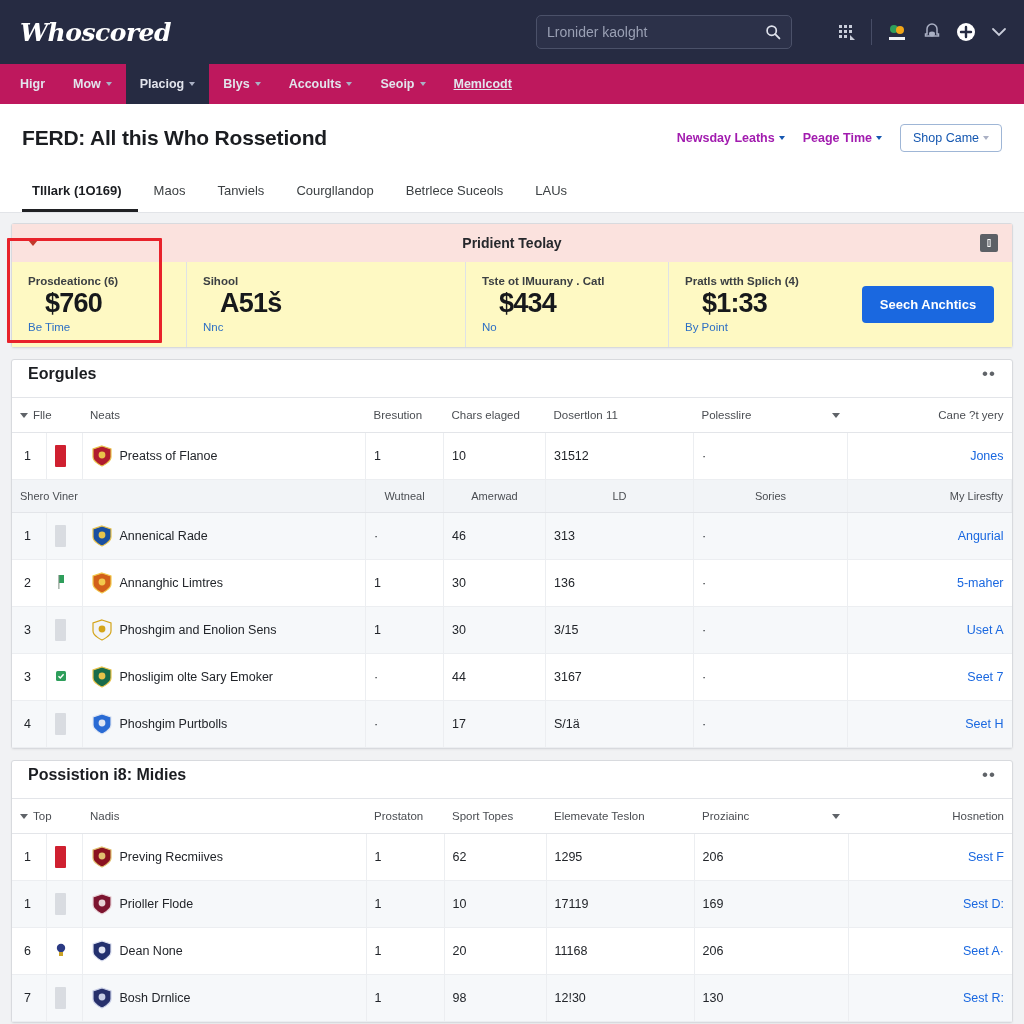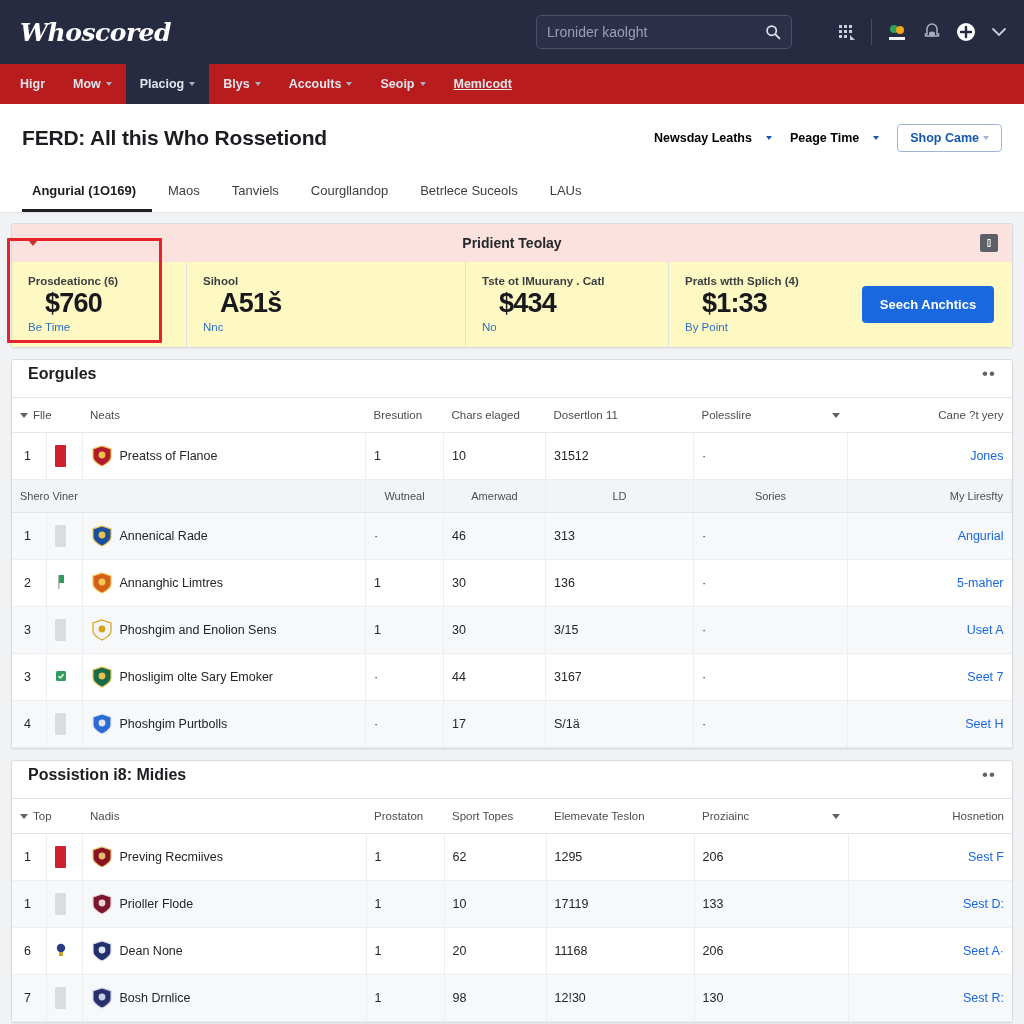--- a/index.html
+++ b/index.html
@@ -38,21 +38,21 @@
   }
   .grid-ic{ width:20px; height:20px; display:block; }
   .vdivider{ width:1px; height:26px; background:#474d66; }
   .people-ic{ width:22px; height:20px; display:block; }
   .bell-ic{ width:20px; height:22px; display:block; }
   .plus-ic{ width:20px; height:20px; display:block; }
   .chev-ic{ width:18px; height:18px; display:block; }
 
   
   .navbar{
-    height:40px; background:#b91c1c; display:flex; align-items:stretch;
+    height:40px; background:#be185d; display:flex; align-items:stretch;
     padding-left:6px; position:relative;
   }
   .navitem{
     display:flex; align-items:center; gap:5px; padding:0 14px;
     color:#e2e4ec; font-size:12.5px; font-weight:bold; cursor:pointer;
     white-space:nowrap;
   }
   .navitem.active{ background:#262b42; }
   .navitem.underlined span.lbl{ text-decoration:underline; }
   .caret{
@@ -67,27 +67,27 @@
     border-bottom:1px solid #e2e4e8;
   }
   .pagetitle{
     font-size:21px; font-weight:bold; color:#1b1d21; letter-spacing:-0.2px;
     font-family:"Liberation Sans", sans-serif;
   }
   .head-actions{
     position:absolute; right:22px; top:20px; display:flex; align-items:center; gap:18px;
   }
   .headlink{
-    color:#000000; font-size:12.5px; font-weight:bold; cursor:pointer;
-    display:flex; align-items:center; gap:14px;
+    color:#a21caf; font-size:12.5px; font-weight:bold; cursor:pointer;
+    display:flex; align-items:center; gap:4px;
   }
   .headlink .caret{ border-top-color:#1557b0; }
   .headbtn{
     border:1px solid #9fb6d6; border-radius:4px; padding:6px 12px;
-    color:#1557b0; font-size:12.5px; font-weight:bold; background:#fff;
+    color:#1557b0; font-size:12.5px; font-weight:normal; background:#fff;
     cursor:pointer; display:flex; align-items:center; gap:4px;
   }
   .tabs{ display:flex; align-items:flex-end; gap:0; margin-top:24px; }
   .tab{
     padding:9px 16px 11px 16px; font-size:13px; color:#3c4043; cursor:pointer;
     white-space:nowrap; border-bottom:3px solid transparent;
   }
   .tab:first-child{ padding-left:10px; }
   .tab.active{ color:#1b1d21; font-weight:bold; border-bottom:3px solid #202124; }
 
@@ -282,21 +282,21 @@
       <div class="headlink">
         <span>Peage Time</span>
         <span class="caret"></span>
       </div>
       <div class="headbtn">
         <span>Shop Came</span>
         <span class="caret"></span>
       </div>
     </div>
   <div class="tabs" id="tabs-root">
-      <div class="tab active"><span>Angurial (1O169)</span></div>
+      <div class="tab active"><span>Tlllark (1O169)</span></div>
       <div class="tab"><span>Maos</span></div>
       <div class="tab"><span>Tanviels</span></div>
       <div class="tab"><span>Courgllandop</span></div>
       <div class="tab"><span>Betrlece Suceols</span></div>
       <div class="tab"><span>LAUs</span></div>
     </div>
 </div>
 
 <div class="shell">
 
@@ -606,21 +606,21 @@
                 <span class="crest"><svg viewBox="0 0 22 22" width="22" height="22">
                     <path d="M11 1 L20 4 V12 C20 17 11 21 11 21 C11 21 2 17 2 12 V4 Z" fill="#7d1530" stroke="#e8d3d7" stroke-width="1.2"></path>
                     <circle cx="11" cy="10" r="3.4" fill="#e8d3d7"></circle>
                   </svg></span>
                 <span>Prioller Flode</span>
               </div>
             </td>
             <td>1</td>
             <td>10</td>
             <td>17119</td>
-            <td>133</td>
+            <td>169</td>
             <td class="lastcol">Sest D:</td>
           </tr>
           <tr class="">
             <td class="num">6</td>
             <td><span class="mini"><svg viewBox="0 0 12 16" width="12" height="16">
                   <circle cx="6" cy="6" r="4.2" fill="#2b3a84"></circle>
                   <rect x="4" y="10" width="4" height="4" fill="#c9a227"></rect>
                 </svg></span></td>
             <td>
               <div class="namecell">

